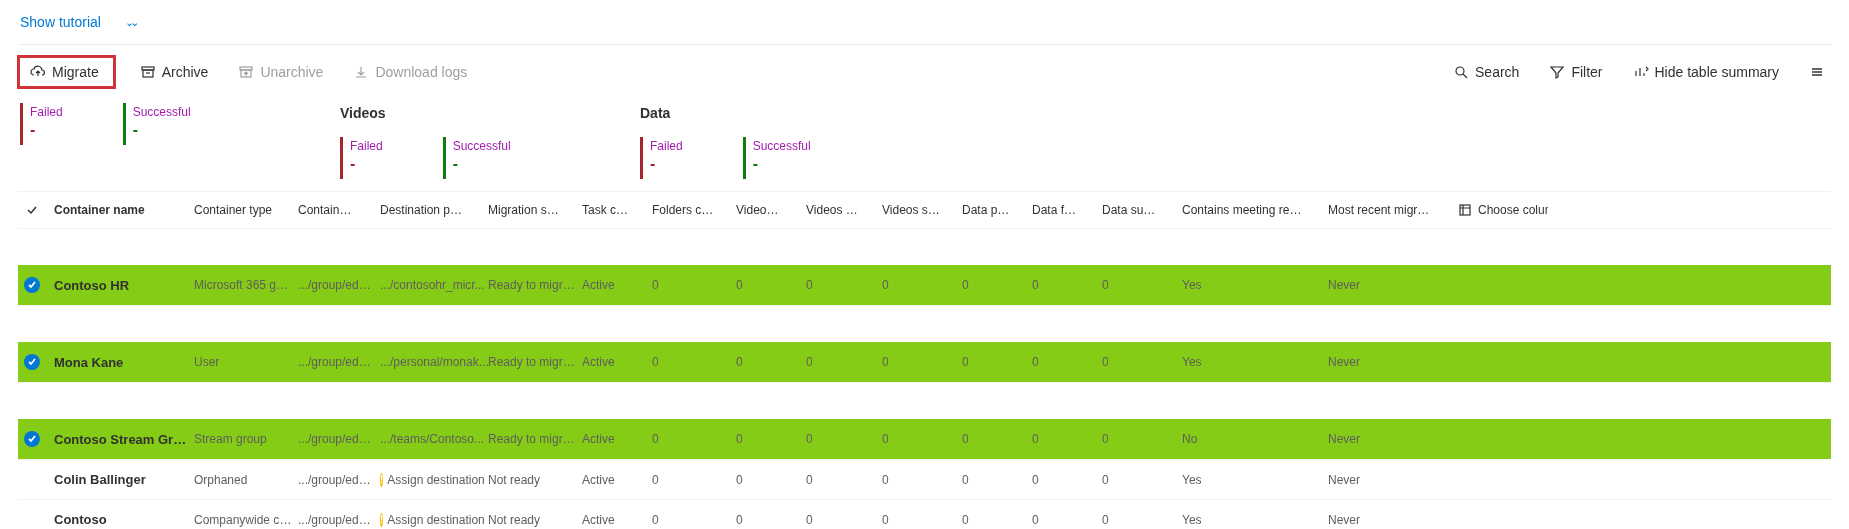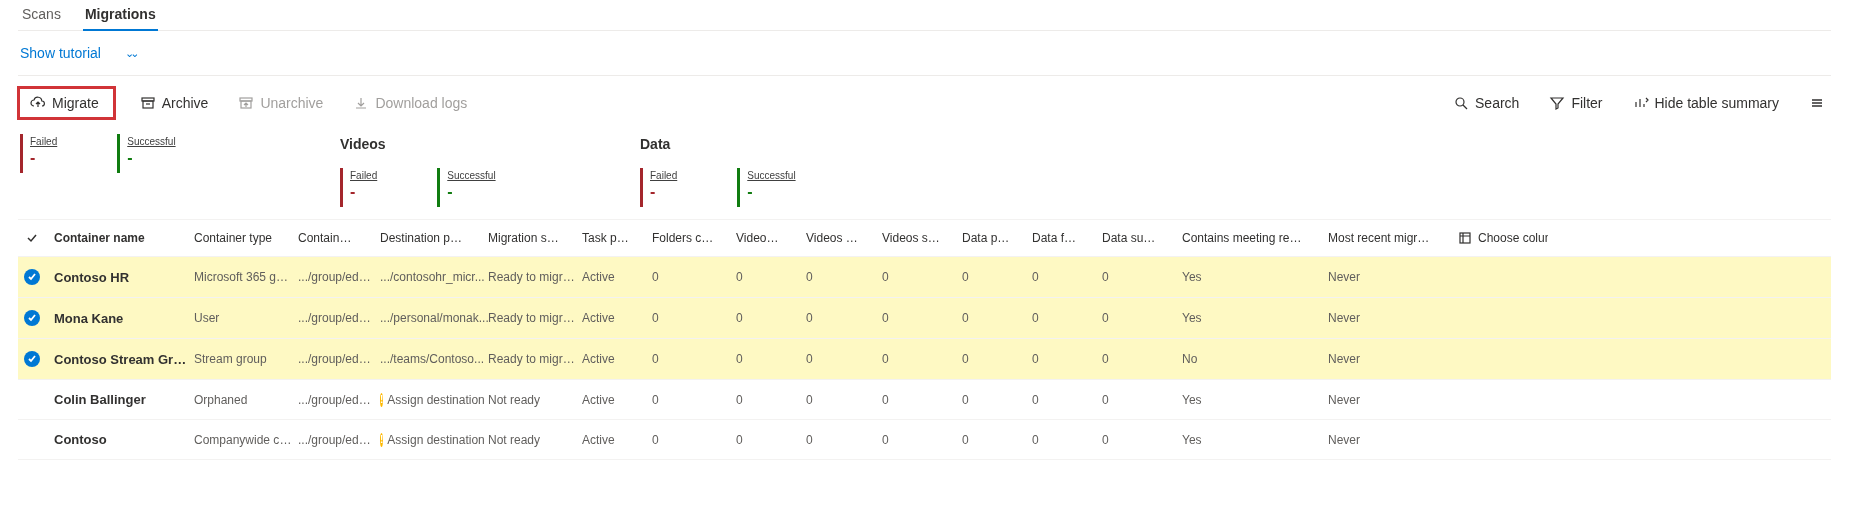--- a/index.html
+++ b/index.html
@@ -49,39 +49,39 @@
   .summary-group { width: 320px; }
   .summary-group.short { width: 300px; }
   .summary-group h4 { margin: 0 0 18px 0; font-weight: 600; font-size: 14px; }
   .summary-stats { display:flex; gap: 60px; }
   .stat { position:relative; padding-left: 10px; }
   .stat::before {
     content:""; position:absolute; left:0; top:-2px; bottom:-6px; width:3px;
   }
   .stat.failed::before { background:#a4262c; }
   .stat.success::before { background:#107c10; }
-  .stat-label { font-size:10px; color:#404040; margin-bottom:2px;text-decoration:underline; }
+  .stat-label { font-size:12px; color:#a21caf; margin-bottom:2px; }
   .stat-value { font-size:16px; font-weight:600; }
   .stat.failed .stat-value { color:#a4262c; }
   .stat.success .stat-value { color:#107c10; }
 
   
   .table { width:100%; border-top:1px solid #f3f2f1; }
   .thead-row, .trow {
     display:grid;
     grid-template-columns: 36px 140px 104px 82px 108px 94px 70px 84px 70px 76px 80px 70px 70px 80px 146px 130px 90px;
     align-items:center;
     font-size:12px;
     color:#605e5c;
   }
   .thead-row { padding: 10px 0; font-weight:400; border-bottom:1px solid #f3f2f1; color:#323130; font-size:12px; }
   .thead-row .th { white-space:nowrap; overflow:hidden; text-overflow:ellipsis; padding-right:22px; cursor:pointer; }
   .thead-row .th.bold { font-weight:600; }
   .trow { padding: 12px 0; border-bottom:1px solid #f3f2f1; color:#605e5c; }
-  .trow.selected { background:#fef9c3; }
+  .trow.selected { background:#84cc16;margin-top:36px; }
   .td { white-space:nowrap; overflow:hidden; text-overflow:ellipsis; padding-right:6px; }
   .td.name { color:#323130; font-weight:600; font-size:13px; }
   .check-icon {
     width:16px; height:16px; border-radius:50%; background:#0078d4;
     display:flex; align-items:center; justify-content:center; margin-left:6px;
   }
   .check-icon svg { stroke:#fff; }
   .warn-icon {
     width:14px; height:14px; border-radius:50%; background:#ffb900;
     display:inline-flex; align-items:center; justify-content:center; margin-right:4px;
@@ -93,24 +93,20 @@
     margin-left:6px;
   }
   .choose-cols { display:flex; align-items:center; gap:6px; cursor:pointer; color:#323130; }
   .sort-arrow { font-size:10px; margin-left:4px; }
 </style>
 </head>
 <body>
 
 <div class="page">
 
-  <div class="tabs">
-    <div class="tab">Scans</div>
-    <div class="tab active">Migrations</div>
-  </div>
 
   <div class="intro-row">
     <div class="show-tutorial">
       <span>Show tutorial</span>
       <span class="chev">⌄⌄</span>
     </div>
   </div>
 
   <div class="toolbar">
     <div class="tbl-left">
@@ -236,21 +232,21 @@
       <div class="th-check">
         <svg width="14" height="14" viewBox="0 0 14 14" fill="none" stroke="#323130" stroke-width="1.5">
             <path d="M3 7l3 3 5-6"></path>
           </svg>
       </div>
       <div class="th bold">Container name</div>
       <div class="th">Container type</div>
       <div class="th">Container path</div>
       <div class="th">Destination path</div>
       <div class="th">Migration status</div>
-      <div class="th">Task paths</div>
+      <div class="th">Task created</div>
       <div class="th">Folders created</div>
       <div class="th">Videos prev...</div>
       <div class="th">Videos failed</div>
       <div class="th">Videos succ...</div>
       <div class="th">Data previo...</div>
       <div class="th">Data failed</div>
       <div class="th">Data successful</div>
       <div class="th">Contains meeting recording</div>
       <div class="th">
         <span>Most recent migration</span>

